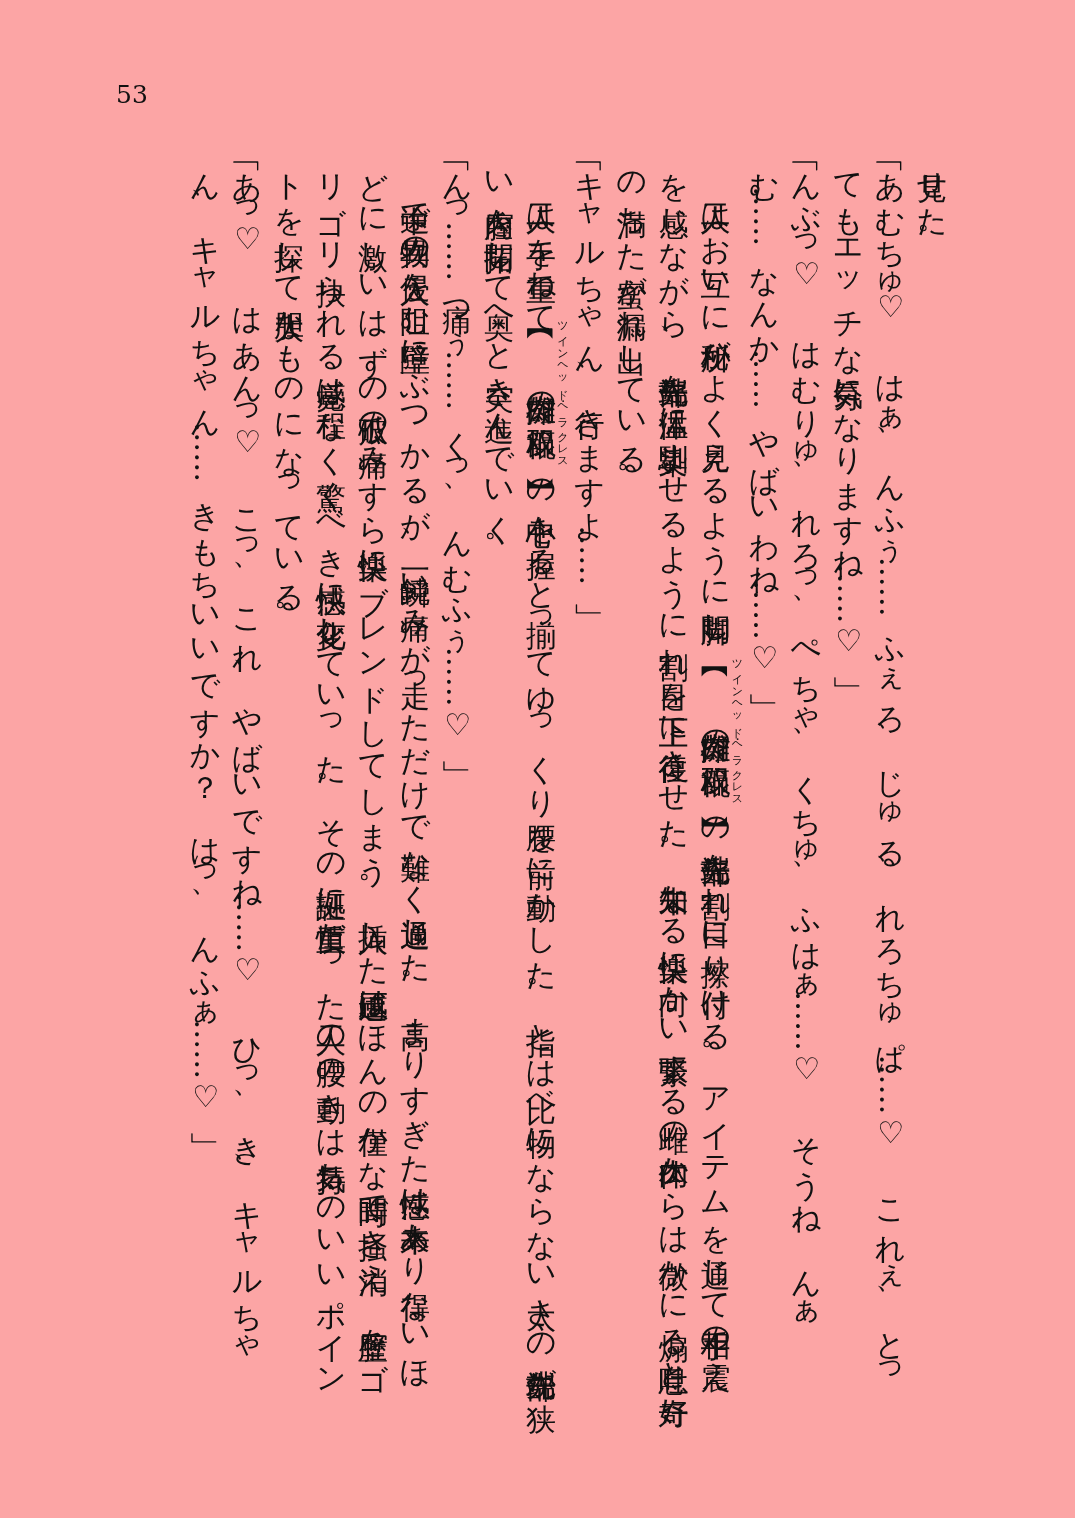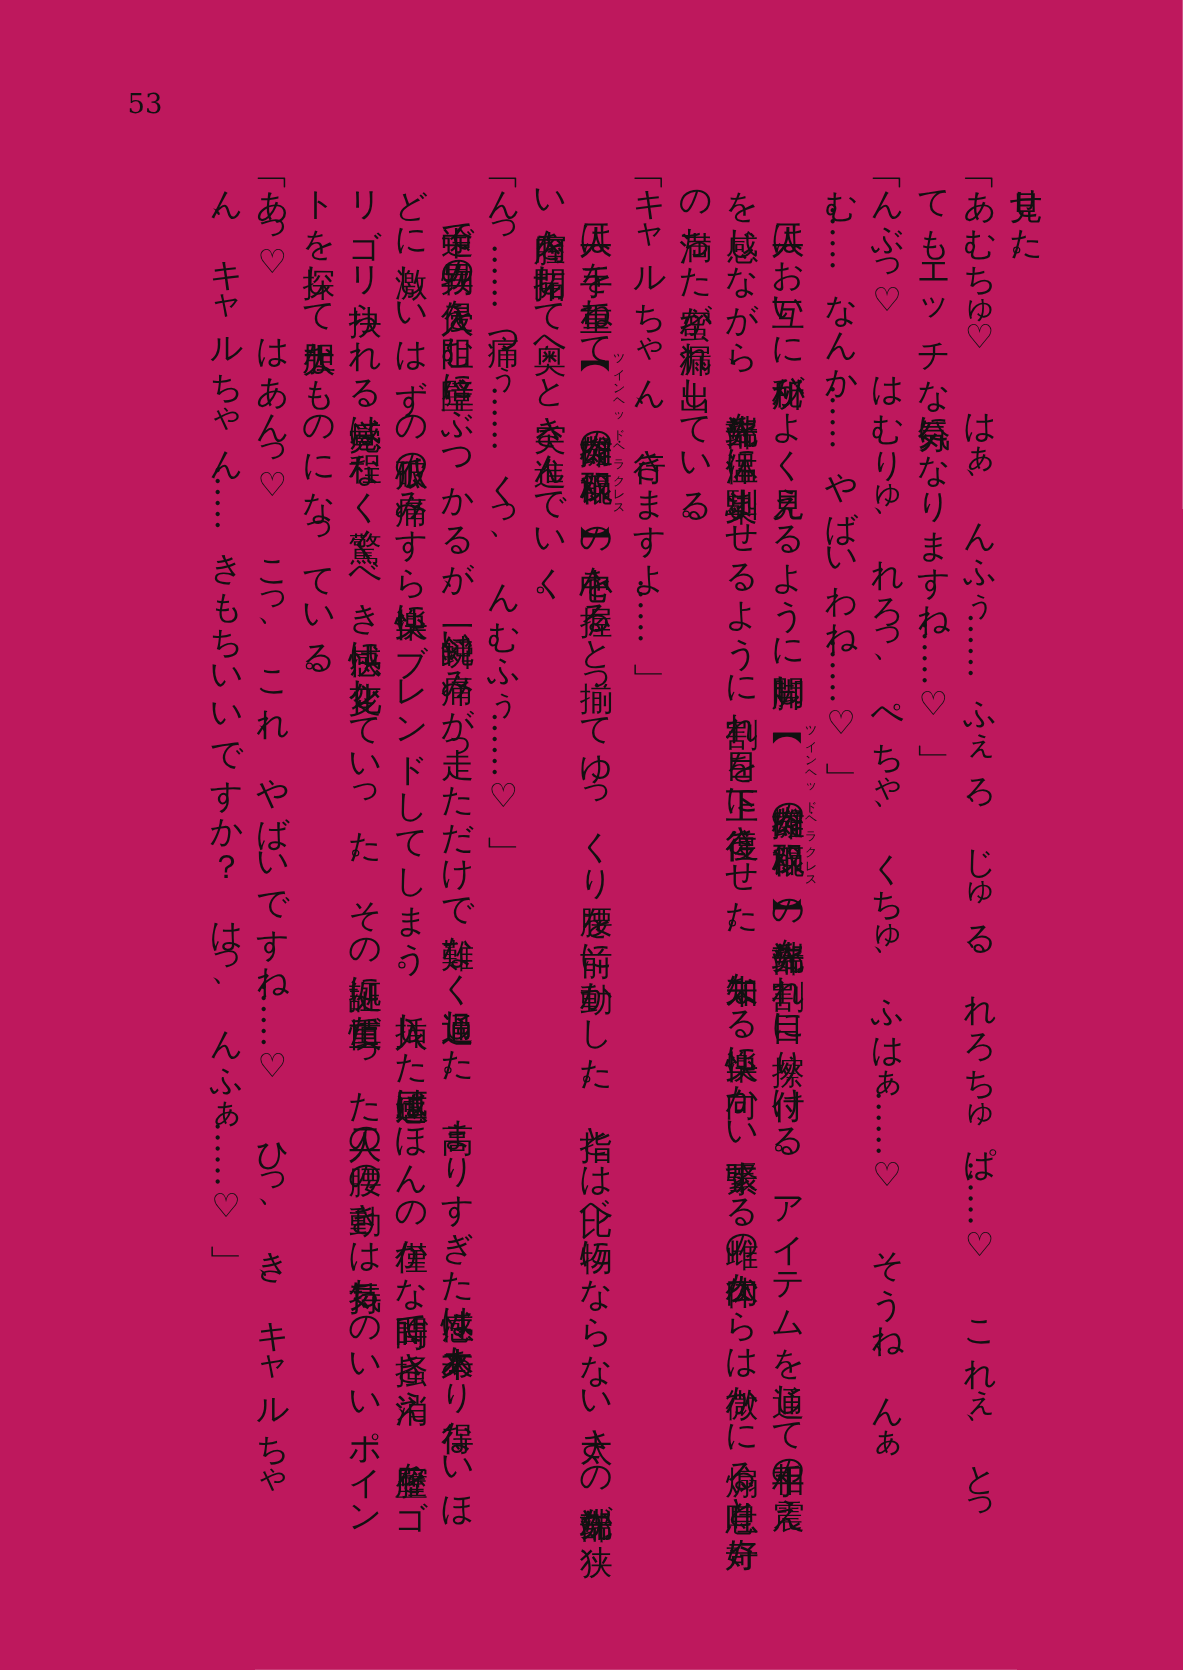--- a/index.html
+++ b/index.html
@@ -9,21 +9,21 @@
   body {
     width: 1075px;
     height: 1518px;
     background: #ffffff;
     position: relative;
     overflow: hidden;
   }
   .page {
     position: absolute;
     inset: 0;
-    background: #be185d;
+    background: #fca5a5;
   }
   .page-number {
     position: absolute;
     left: 116px;
     top: 80px;
     font-family: "DejaVu Serif", "Liberation Serif", serif;
     font-size: 25px;
     color: #111111;
   }
   .text-block {

